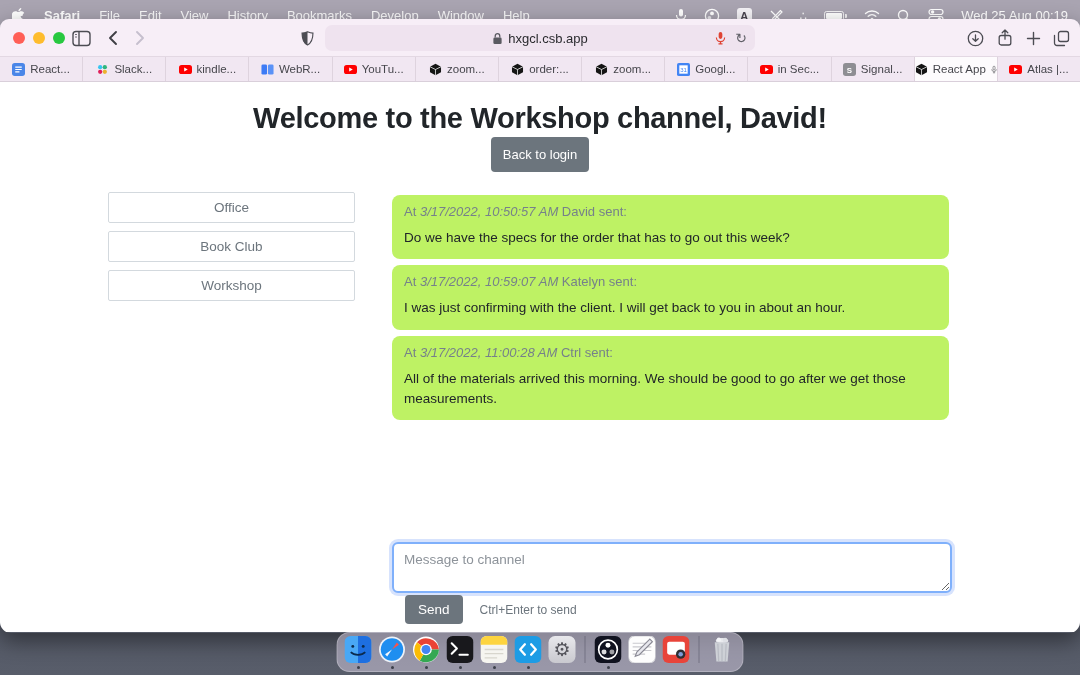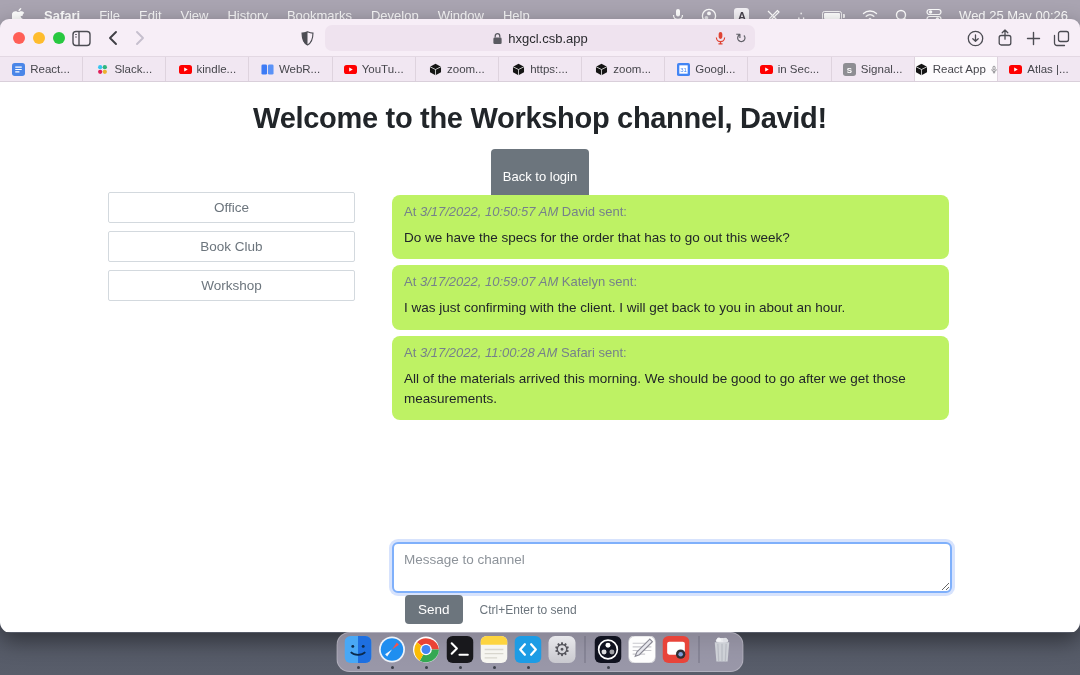--- a/index.html
+++ b/index.html
@@ -45,22 +45,22 @@
   .tabbar { display:flex; height:25px; background:#f1e7f2; border-bottom:1px solid #d9cfda; }
   .tab { flex:1 1 0; min-width:0; display:flex; align-items:center; justify-content:center; gap:5px;
          font-size:11.5px; color:#46464c; border-right:1px solid #ded3de; white-space:nowrap; overflow:hidden; }
   .tab:last-child { border-right:none; }
   .tab.active { background:#fdfbfd; }
   .fav { width:13px; height:13px; flex:none; }
 
   
   .content { position:relative; height:550px; background:#ffffff; padding-top:20px; }
   h1.title { font-size:29px; font-weight:bold; color:#212529; text-align:center; letter-spacing:-.3px; }
-  .back-btn { display:block; margin:14px auto 0; background:#6c757d; color:#fff; border:none;
-              border-radius:4px; font-size:13px; padding:20px 12px; font-family:inherit; cursor:pointer; }
+  .back-btn { display:block; margin:2px auto 0; background:#6c757d; color:#fff; border:none;
+              border-radius:4px; font-size:13px; padding:10px 12px; font-family:inherit; cursor:pointer; }
   .channels { position:absolute; left:108px; top:110px; width:247px; }
   .chan-btn { display:block; width:100%; height:31px; margin-bottom:8px; background:#fff;
               border:1px solid #d3d9de; border-radius:2px; color:#6c757d; font-size:13.5px;
               font-family:inherit; cursor:pointer; }
   .chat { position:absolute; left:392px; top:113px; width:557px; }
   .msg { background:#bef264; border-radius:8px; padding:9px 12px 11px; margin-bottom:6px; }
   .msg-head { color:#76818a; font-size:13px; margin-bottom:9px; }
   .msg-time { font-style:italic; }
   .msg-body { color:#212529; font-size:13.5px; line-height:1.5; }
   .composer { position:absolute; left:392px; top:460px; width:560px; }
@@ -157,21 +157,21 @@
       <span class="mb-ic">
         <svg width="16" height="15" viewBox="0 0 16 15">
             <g stroke="#fff" stroke-width="1.2" fill="none">
               <rect x="1" y="1.5" width="14" height="5" rx="2.5"></rect>
               <rect x="1" y="8.5" width="14" height="5" rx="2.5"></rect>
             </g>
             <circle cx="4.6" cy="4" r="1.7" fill="#fff"></circle>
             <circle cx="11.4" cy="11" r="1.7" fill="#fff"></circle>
           </svg>
       </span>
-      <span class="clock">Wed 25 May 00:26</span>
+      <span class="clock">Wed 25 Aug 00:19</span>
     </div>
   </div>
 
   <div class="window">
 
     <div class="toolbar">
       <div class="traffic">
         <span class="tl red"></span>
         <span class="tl yellow"></span>
         <span class="tl green"></span>
@@ -286,21 +286,21 @@
             <path fill="#151515" d="M8 .8 14.8 4.6v6.8L8 15.2 1.2 11.4V4.6z"></path>
             <path d="M8 8v7.2M8 8 1.2 4.6M8 8l6.8-3.4" stroke="#fff" stroke-width=".9" fill="none"></path>
           </svg>
         <span>zoom...</span>
       </div>
       <div class="tab">
         <svg class="fav" viewBox="0 0 16 16">
             <path fill="#151515" d="M8 .8 14.8 4.6v6.8L8 15.2 1.2 11.4V4.6z"></path>
             <path d="M8 8v7.2M8 8 1.2 4.6M8 8l6.8-3.4" stroke="#fff" stroke-width=".9" fill="none"></path>
           </svg>
-        <span>https:...</span>
+        <span>order:...</span>
       </div>
       <div class="tab">
         <svg class="fav" viewBox="0 0 16 16">
             <path fill="#151515" d="M8 .8 14.8 4.6v6.8L8 15.2 1.2 11.4V4.6z"></path>
             <path d="M8 8v7.2M8 8 1.2 4.6M8 8l6.8-3.4" stroke="#fff" stroke-width=".9" fill="none"></path>
           </svg>
         <span>zoom...</span>
       </div>
       <div class="tab">
         <svg class="fav" viewBox="0 0 14 14">
@@ -370,21 +370,21 @@
             <span>At</span>
             <span class="msg-time">3/17/2022, 10:59:07 AM</span>
             <span>Katelyn sent:</span>
           </div>
           <div class="msg-body">I was just confirming with the client. I will get back to you in about an hour.</div>
         </div>
         <div class="msg">
           <div class="msg-head">
             <span>At</span>
             <span class="msg-time">3/17/2022, 11:00:28 AM</span>
-            <span>Safari sent:</span>
+            <span>Ctrl sent:</span>
           </div>
           <div class="msg-body">All of the materials arrived this morning. We should be good to go after we get those measurements.</div>
         </div>
       </div>
 
       <div class="composer">
         <textarea placeholder="Message to channel" style=""></textarea>
       </div>
       <div class="send-row">
         <button class="send-btn">Send</button>

